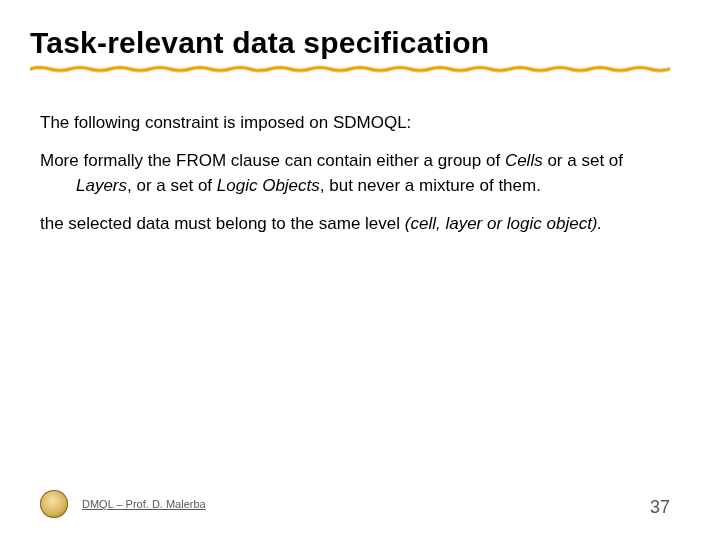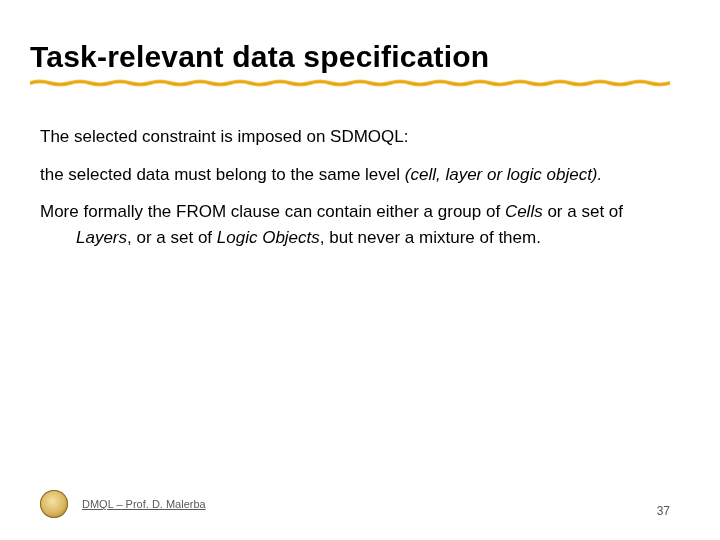--- a/index.html
+++ b/index.html
@@ -1,52 +1,52 @@
 <!DOCTYPE html>
 <html><head>
 <meta charset="utf-8">
 <style>
   * { margin: 0; padding: 0; box-sizing: border-box; }
   html, body { width: 720px; height: 540px; background: #fff; font-family: Verdana, Arial, sans-serif; color: #000; }
-  .slide { position: relative; width: 720px; height: 540px; padding: 40px 40px 30px 40px; }
+  .slide { position: relative; width: 720px; height: 540px; padding: 26px 40px 30px 40px; }
   .title-block { margin-left: -10px; margin-bottom: 38px; }
   .title { font-size: 30px; font-weight: bold; letter-spacing: 0.2px; }
   .underline { position: relative; height: 8px; margin-top: 4px; width: 640px; }
   .underline svg { display: block; }
   .body { font-size: 17px; line-height: 1.5; }
   .body p { margin-bottom: 12px; }
   .hang { padding-left: 36px; text-indent: -36px; }
   .ital { font-style: italic; }
   .footer { position: absolute; left: 40px; bottom: 26px; right: 40px; height: 28px; }
   .seal { position: absolute; left: 0; bottom: -4px; width: 28px; height: 28px; border-radius: 50%; background: radial-gradient(circle at 45% 40%, #f4e2a6 0%, #d9b45c 55%, #b08933 80%, #8a6a24 100%); box-shadow: inset 0 0 0 1px #8a6a24; }
   .foot-text { position: absolute; left: 42px; bottom: 4px; font-size: 11px; color: #5a5a5a; font-family: Arial, sans-serif; text-decoration: underline; }
-  .page-num { position: absolute; right: 10px; bottom: -4px; font-size: 12px; color: #555; font-family: Arial, sans-serif; }
+  .page-num { position: absolute; right: 10px; bottom: -4px; font-size: 18px; color: #555; font-family: Arial, sans-serif; }
 </style>
 </head>
 <body>
 
 <div class="slide">
 
   <div class="title-block">
     <div class="title">Task-relevant data specification</div>
     <div class="underline">
       <svg width="640" height="10" viewBox="0 0 640 10">
         <path d="M0,5 Q10,2 20,5 T40,5 T60,5 T80,5 T100,5 T120,5 T140,5 T160,5 T180,5 T200,5 T220,5 T240,5 T260,5 T280,5 T300,5 T320,5 T340,5 T360,5 T380,5 T400,5 T420,5 T440,5 T460,5 T480,5 T500,5 T520,5 T540,5 T560,5 T580,5 T600,5 T620,5 T640,5" stroke="#f2c23a" stroke-width="4" fill="none" stroke-linecap="round"></path>
         <path d="M0,5 Q10,2 20,5 T40,5 T60,5 T80,5 T100,5 T120,5 T140,5 T160,5 T180,5 T200,5 T220,5 T240,5 T260,5 T280,5 T300,5 T320,5 T340,5 T360,5 T380,5 T400,5 T420,5 T440,5 T460,5 T480,5 T500,5 T520,5 T540,5 T560,5 T580,5 T600,5 T620,5 T640,5" stroke="#e09a1e" stroke-width="1.5" fill="none" stroke-linecap="round"></path>
       </svg>
     </div>
   </div>
 
   <div class="body">
-    <p class="hang">The selected constraint is imposed on SDMOQL:</p>
+    <p class="hang">The following constraint is imposed on SDMOQL:</p>
+    <p class="hang">
+      <span>More formally the FROM clause can contain either a group of </span><span class="ital">Cells</span><span> or a set of </span><span class="ital">Layers</span><span>, or a set of </span><span class="ital">Logic Objects</span><span>, but never a mixture of them.</span>
+    </p>
     <p class="hang">
       <span>the selected data must belong to the same level </span><span class="ital">(cell, layer or logic object).</span>
-    </p>
-    <p class="hang">
-      <span>More formally the FROM clause can contain either a group of </span><span class="ital">Cells</span><span> or a set of </span><span class="ital">Layers</span><span>, or a set of </span><span class="ital">Logic Objects</span><span>, but never a mixture of them.</span>
     </p>
   </div>
 
   <div class="footer">
     <div class="seal"></div>
     <div class="foot-text">DMQL – Prof. D. Malerba</div>
     <div class="page-num">37</div>
   </div>
 
 </div>

